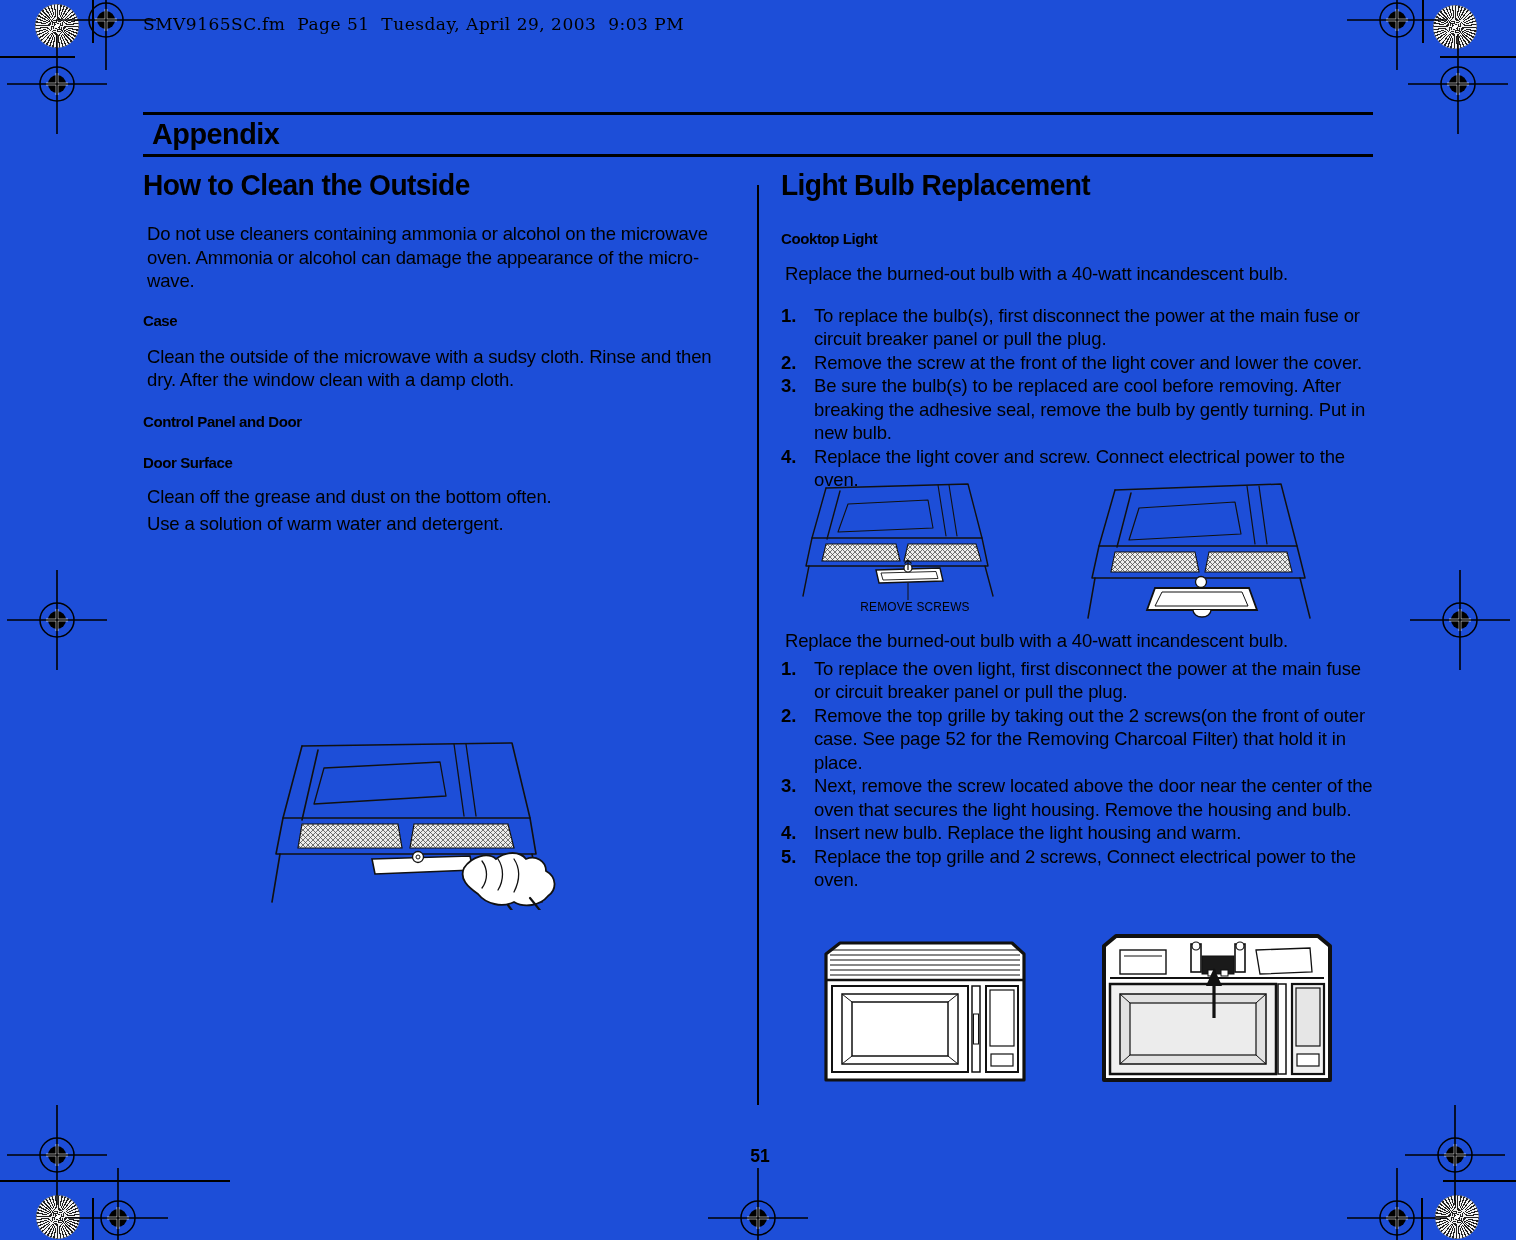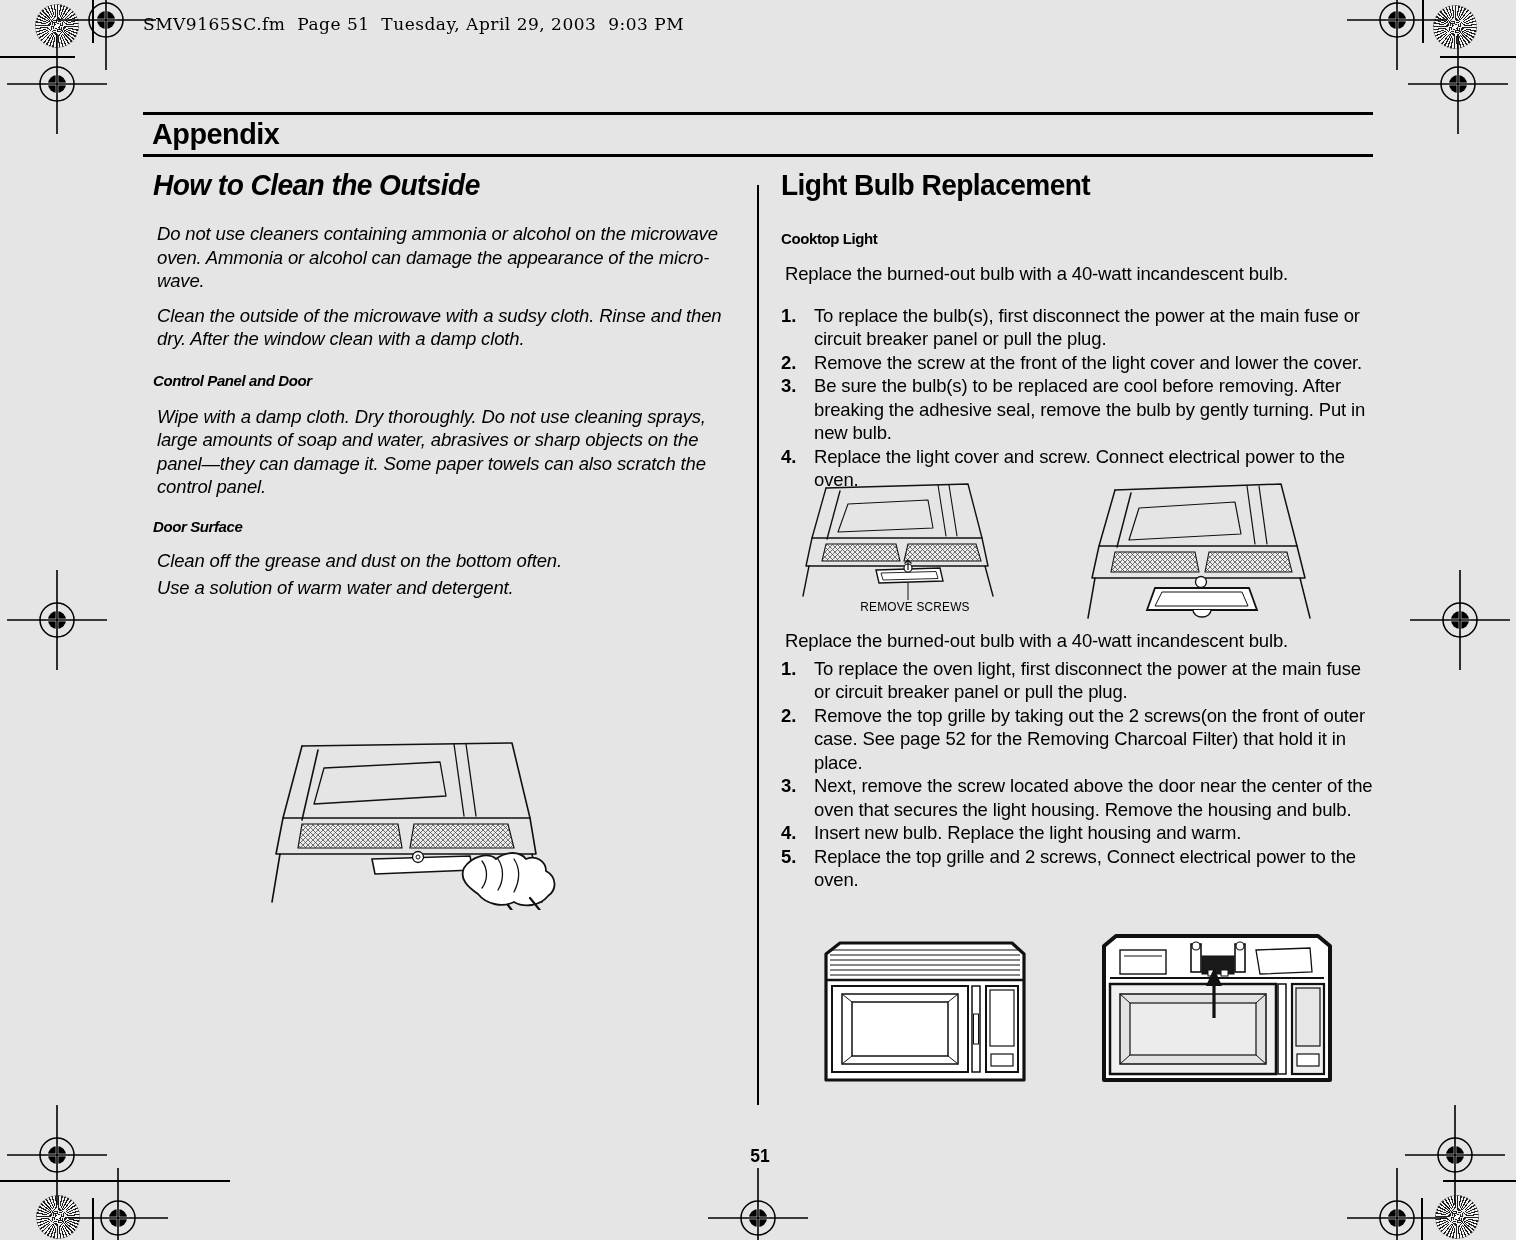--- a/index.html
+++ b/index.html
@@ -1,29 +1,29 @@
 <!DOCTYPE html>
 <html><head>
 <meta charset="utf-8">
 <style>
   html,body{margin:0;padding:0;background:#888;}
   .page{
-    position:relative; width:1516px; height:1240px; background:#e5e5e5;
+    position:relative; width:1516px; height:1240px; background:#1d4ed8;
     overflow:hidden; font-family:"Liberation Sans","DejaVu Sans",sans-serif; color:#000;
   }
   
   .slug{position:absolute; left:143px; top:14px; font-family:"DejaVu Serif",serif;
         font-size:17px; letter-spacing:.5px; white-space:pre;}
   
   .rule{position:absolute; background:#000;}
   .header-title{position:absolute; left:152px; top:117px; font-size:30px; font-weight:bold;
                 letter-spacing:-.5px; transform:scaleX(.96); transform-origin:left;}
   
   .col{position:absolute; top:168px; width:592px; font-size:18.5px; line-height:23.5px; letter-spacing:-.15px;}
-  .col-left{left:153px;font-style:italic;}
+  .col-left{left:143px;}
   .col-right{left:781px; width:595px;}
   h1.sec{margin:0; font-size:29px; line-height:34px; font-weight:bold; letter-spacing:-.6px;
          transform:scaleX(.97); transform-origin:left;}
   h2.sub{margin:0; font-size:15px; line-height:26px; font-weight:bold; letter-spacing:-.4px;}
   p.body{margin:4px;}
   .abs{position:absolute;}
   .step{display:flex; margin:0;}
   .step .n{flex:none; width:33px; font-weight:bold;}
   .step .t{flex:1;}
   
@@ -52,24 +52,24 @@
   <div class="rule" style="left:143px; top:112px; width:1230px; height:3px;"></div>
   <div class="header-title">Appendix</div>
   <div class="rule" style="left:143px; top:154px; width:1230px; height:3px;"></div>
 
   <div class="rule" style="left:757px; top:185px; width:2px; height:920px;"></div>
 
   <div class="col col-left">
     <h1 class="sec">How to Clean the Outside</h1>
     <p class="body" style="margin-top:20px;">Do not use cleaners containing ammonia or alcohol on the microwave oven. Ammonia or alcohol can damage the appearance of the micro-wave.</p>
 
+    <h2 class="sub" style="margin-top:15px;">Case</h2>
     <p class="body" style="margin-top:11px;">Clean the outside of the microwave with a sudsy cloth. Rinse and then dry. After the window clean with a damp cloth.</p>
 
     <h2 class="sub" style="margin-top:17px;">Control Panel and Door</h2>
-    <p class="body" style="margin-top:11px;">Wipe with a damp cloth. Dry thoroughly. Do not use cleaning sprays, large amounts of soap and water, abrasives or sharp objects on the panel—they can damage it. Some paper towels can also scratch the control panel.</p>
 
     <h2 class="sub" style="margin-top:15px;">Door Surface</h2>
 
     <p class="body" style="margin-top:9px;">Clean off the grease and dust on the bottom often.</p>
     <p class="body" style="margin-top:4px;">Use a solution of warm water and detergent.</p>
   </div>
 
   <div class="col col-right">
     <h1 class="sec">Light Bulb Replacement</h1>
 

